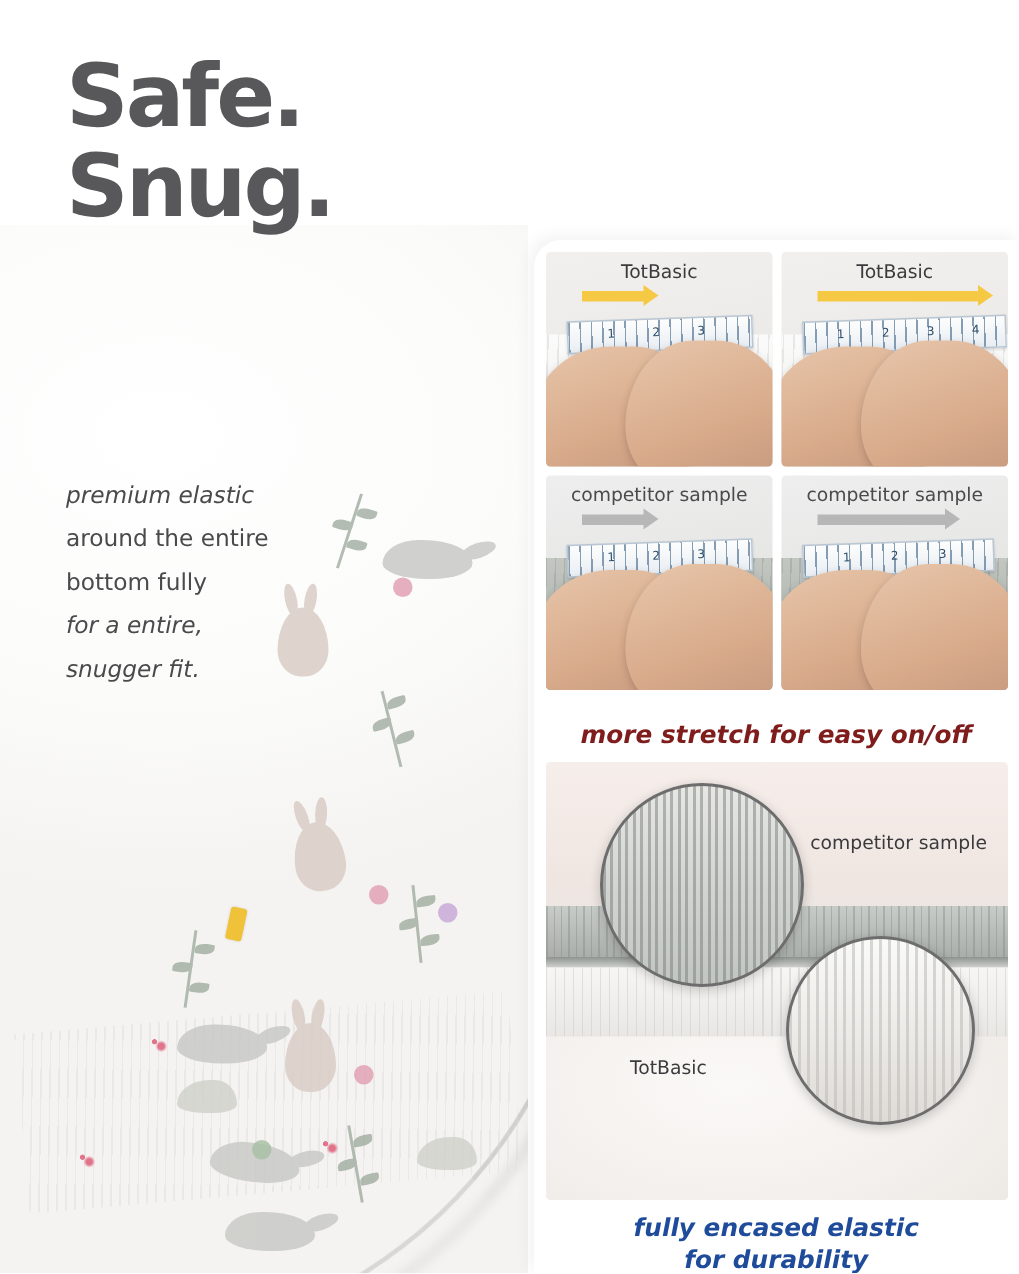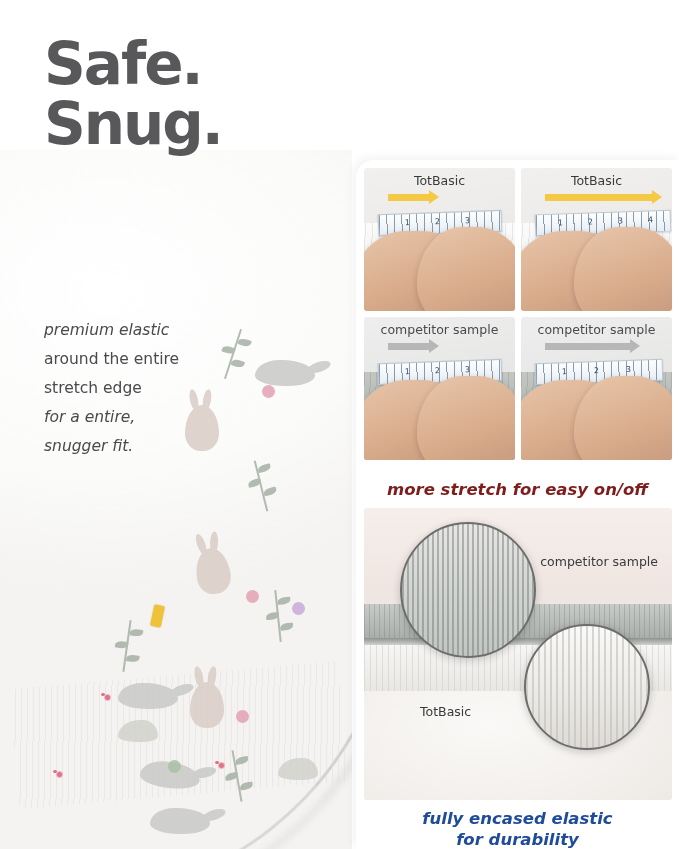--- a/index.html
+++ b/index.html
@@ -440,21 +440,21 @@
   </div>
 
   <div class="headline">
     <div class="headline-line">Safe.</div>
     <div class="headline-line">Snug.</div>
   </div>
 
   <div class="subcopy">
     <div class="it">premium elastic</div>
     <div>around the entire</div>
-    <div>stretch edge</div>
+    <div>bottom fully</div>
     <div class="it">for a entire,</div>
     <div class="it">snugger fit.</div>
   </div>
 
   <div class="right-panel">
 
     <div class="grid-4">
 
       <div class="cell cell-a">
         <div class="fabric-strip fabric-white"></div>

